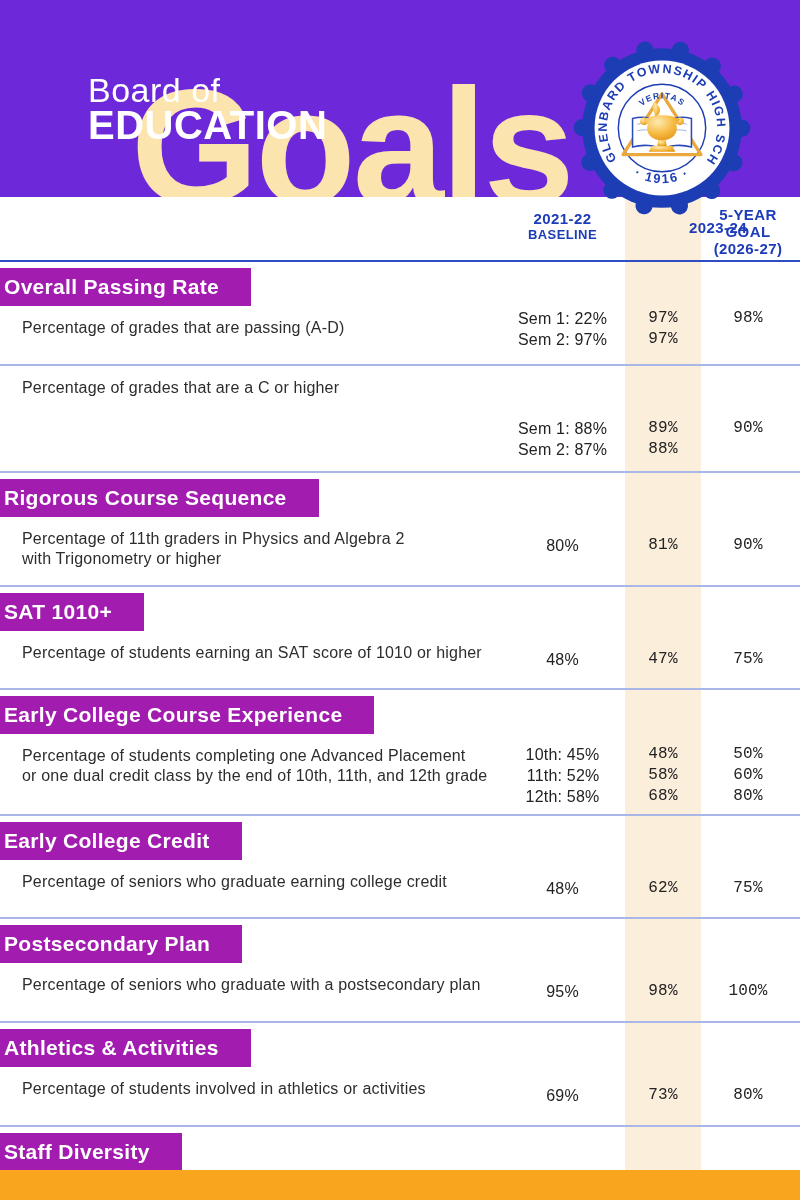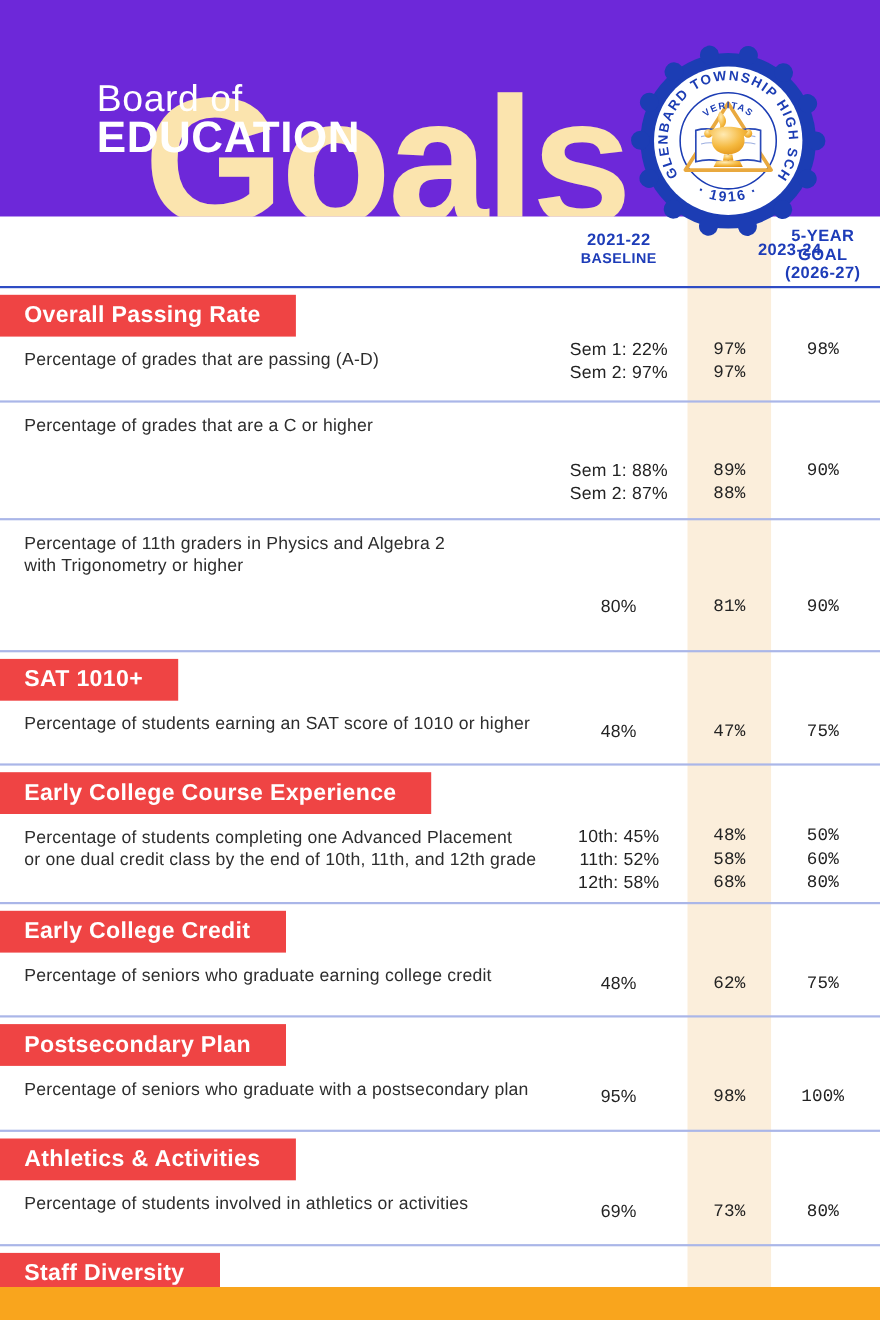--- a/index.html
+++ b/index.html
@@ -37,22 +37,22 @@
   .section:nth-of-type(1){height:98px;}
   .section:nth-of-type(2){height:95px;}
   .section:nth-of-type(3){height:108px;}
   .section:nth-of-type(4){height:97px;}
   .section:nth-of-type(5){height:120px;}
   .section:nth-of-type(6){height:97px;}
   .section:nth-of-type(7){height:98px;}
   .section:nth-of-type(8){height:98px;}
   .section:nth-of-type(9){height:97px;border-bottom:none;}
 
-  .banner{width:fit-content;margin-top:6px;background:#ef4444;height:38px;line-height:38px;
-          padding:0 32px 0 22px;}
+  .banner{width:fit-content;margin-top:6px;background:#a21caf;height:38px;line-height:38px;
+          padding:0 32px 0 4px;}
   .banner-label{color:#ffffff;font-weight:bold;font-size:21px;letter-spacing:.3px;white-space:nowrap;}
   .desc{margin:12px 0 0 22px;font-size:16px;line-height:20px;color:#2d2d2d;
         white-space:pre-line;letter-spacing:.2px;}
 
   .cell{position:absolute;text-align:center;font-size:16px;color:#232323;letter-spacing:.2px;}
   .cell .group{display:inline-block;text-align:right;}
   .cell.current .group,.cell.goal .group{text-align:left;font-family:Liberation Mono, monospace;}
   .vline{line-height:21px;white-space:nowrap;}
   .cell.baseline{left:505px;width:115px;}
   .cell.current{left:625px;width:76px;}
@@ -147,20 +147,23 @@
   </div>
 
   <div class="section rows-2">
     <div class="desc">Percentage of grades that are a C or higher</div>
     <div class="cell baseline"><div class="group"><div class="vline">Sem 1: 88%</div><div class="vline">Sem 2: 87%</div></div></div>
     <div class="cell current"><div class="group"><div class="vline">89%</div><div class="vline">88%</div></div></div>
     <div class="cell goal"><div class="group"><div class="vline">90%</div></div></div>
   </div>
 
   <div class="section rows-1">
+    <div class="banner">
+      <span class="banner-label">Rigorous Course Sequence</span>
+    </div>
     <div class="desc">Percentage of 11th graders in Physics and Algebra 2
 with Trigonometry or higher</div>
     <div class="cell baseline"><div class="group"><div class="vline">80%</div></div></div>
     <div class="cell current"><div class="group"><div class="vline">81%</div></div></div>
     <div class="cell goal"><div class="group"><div class="vline">90%</div></div></div>
   </div>
 
   <div class="section rows-1">
     <div class="banner">
       <span class="banner-label">SAT 1010+</span>

